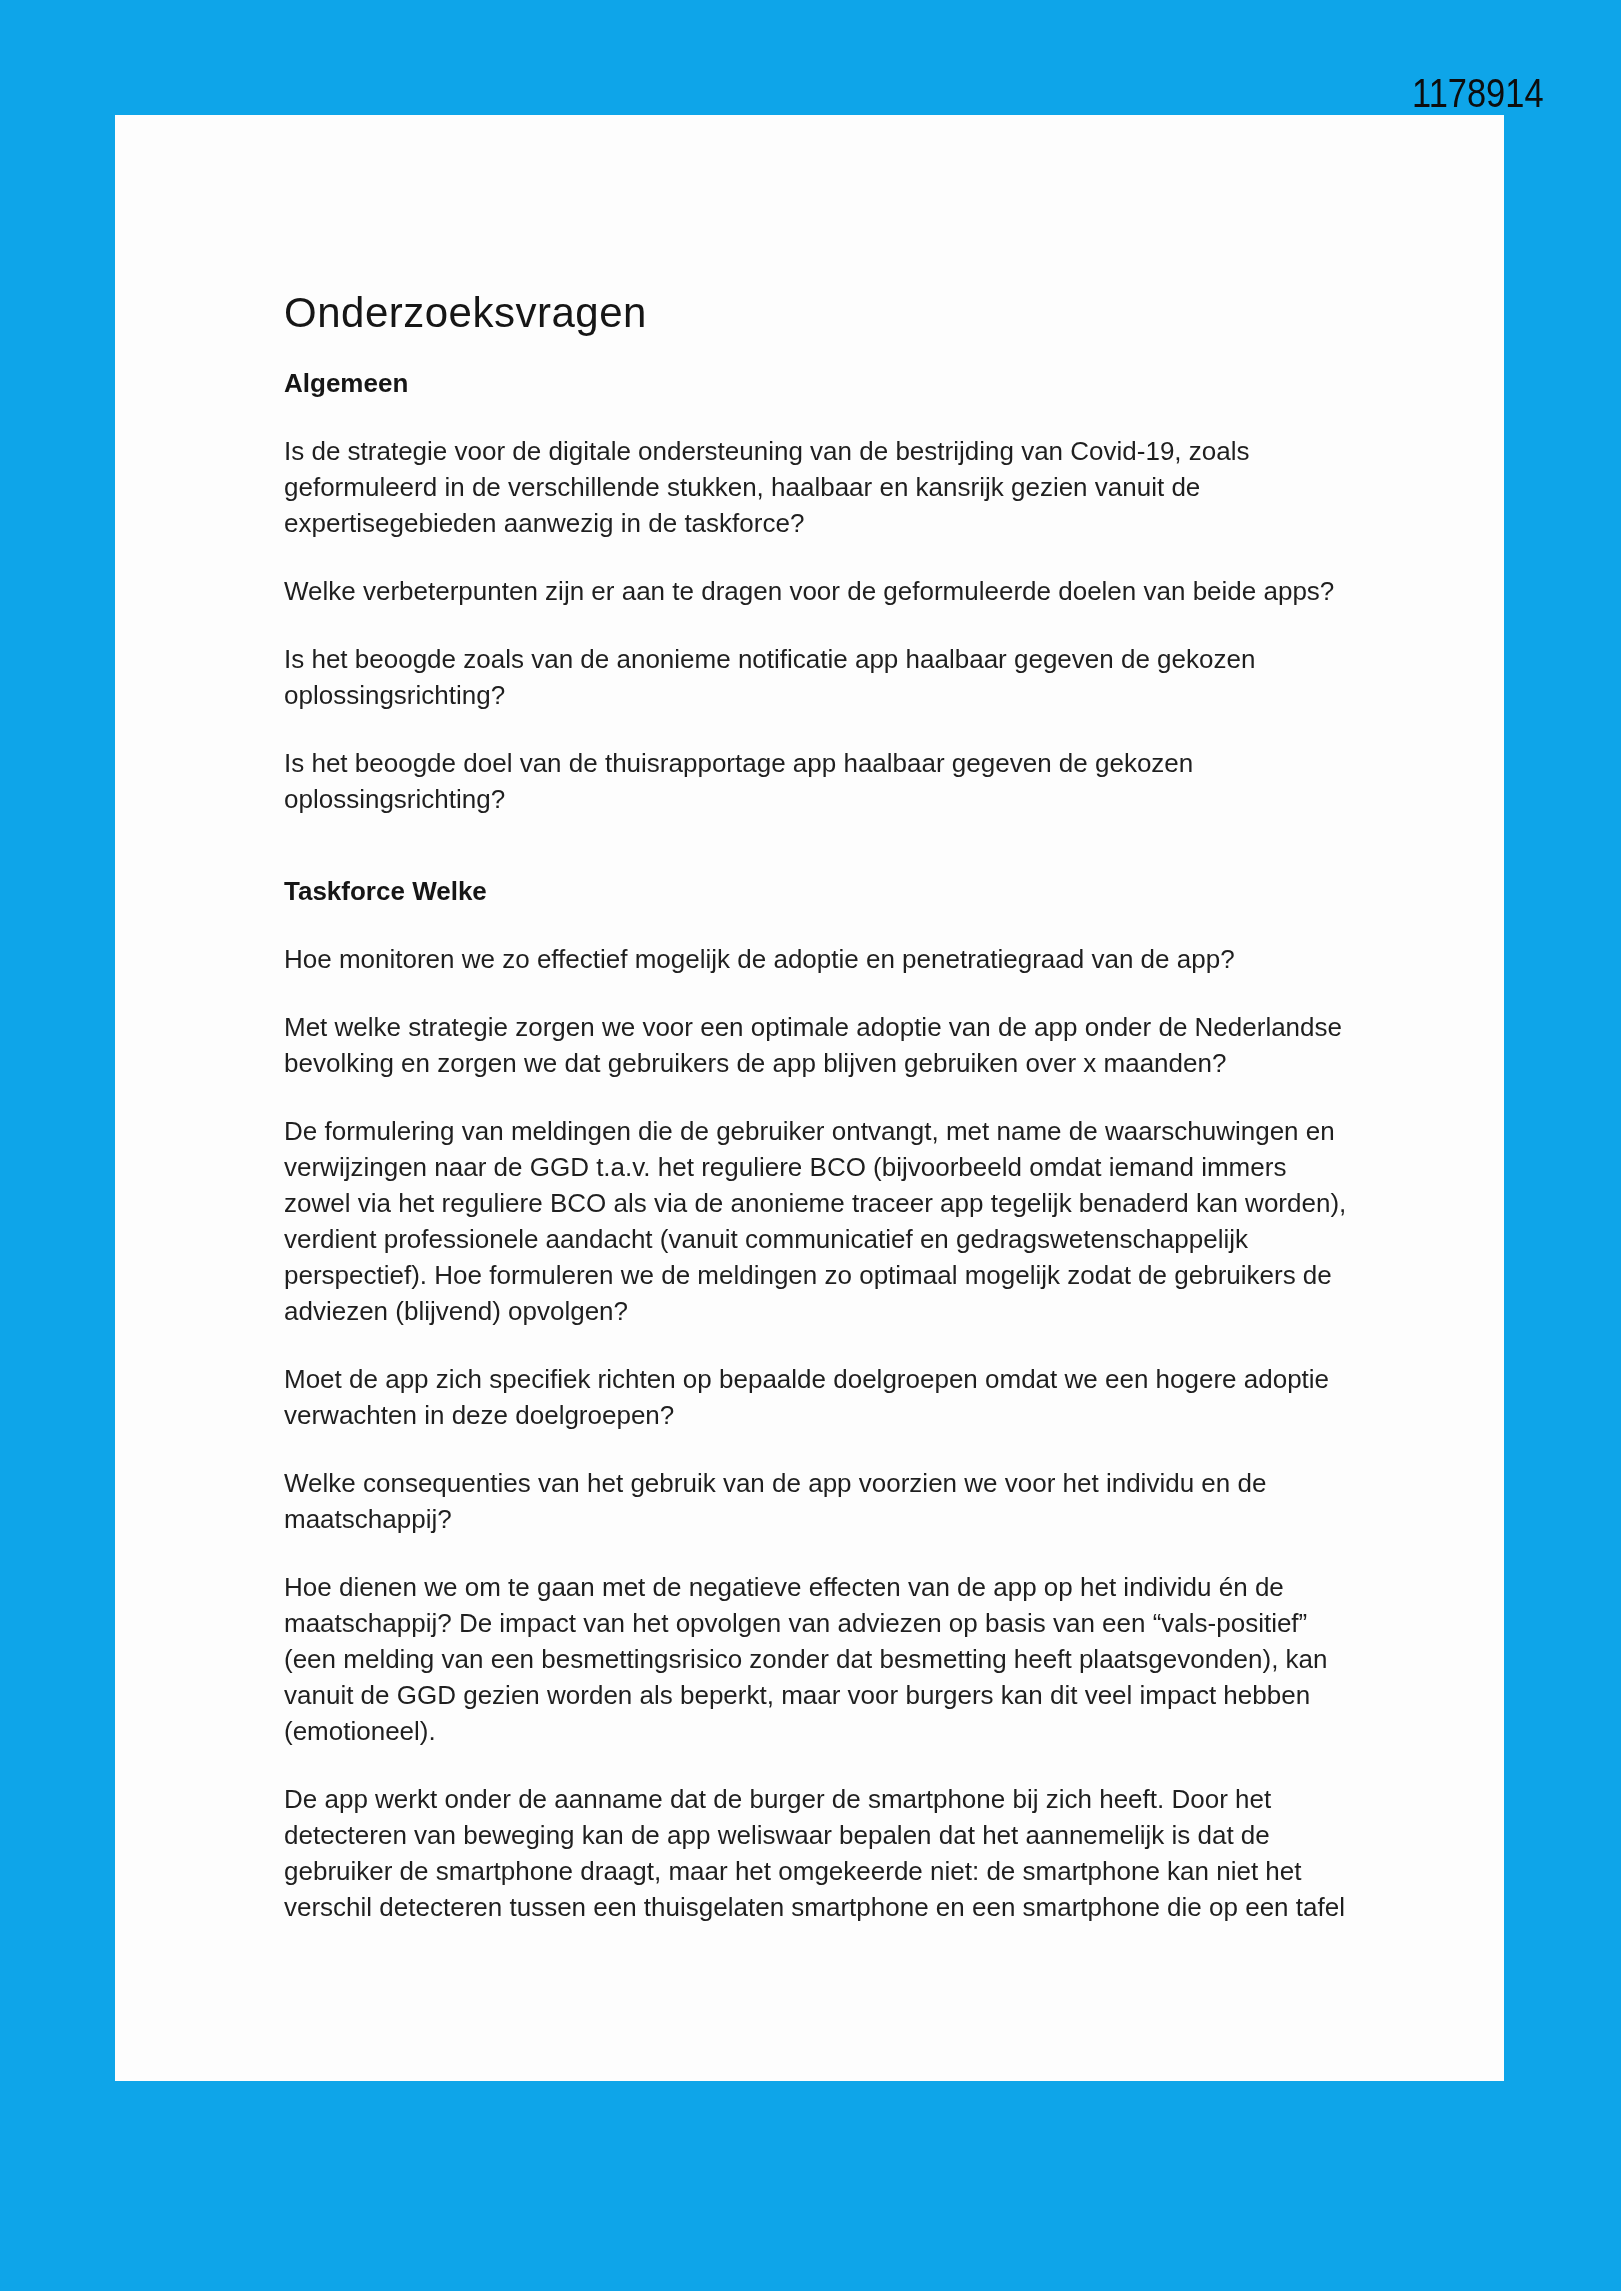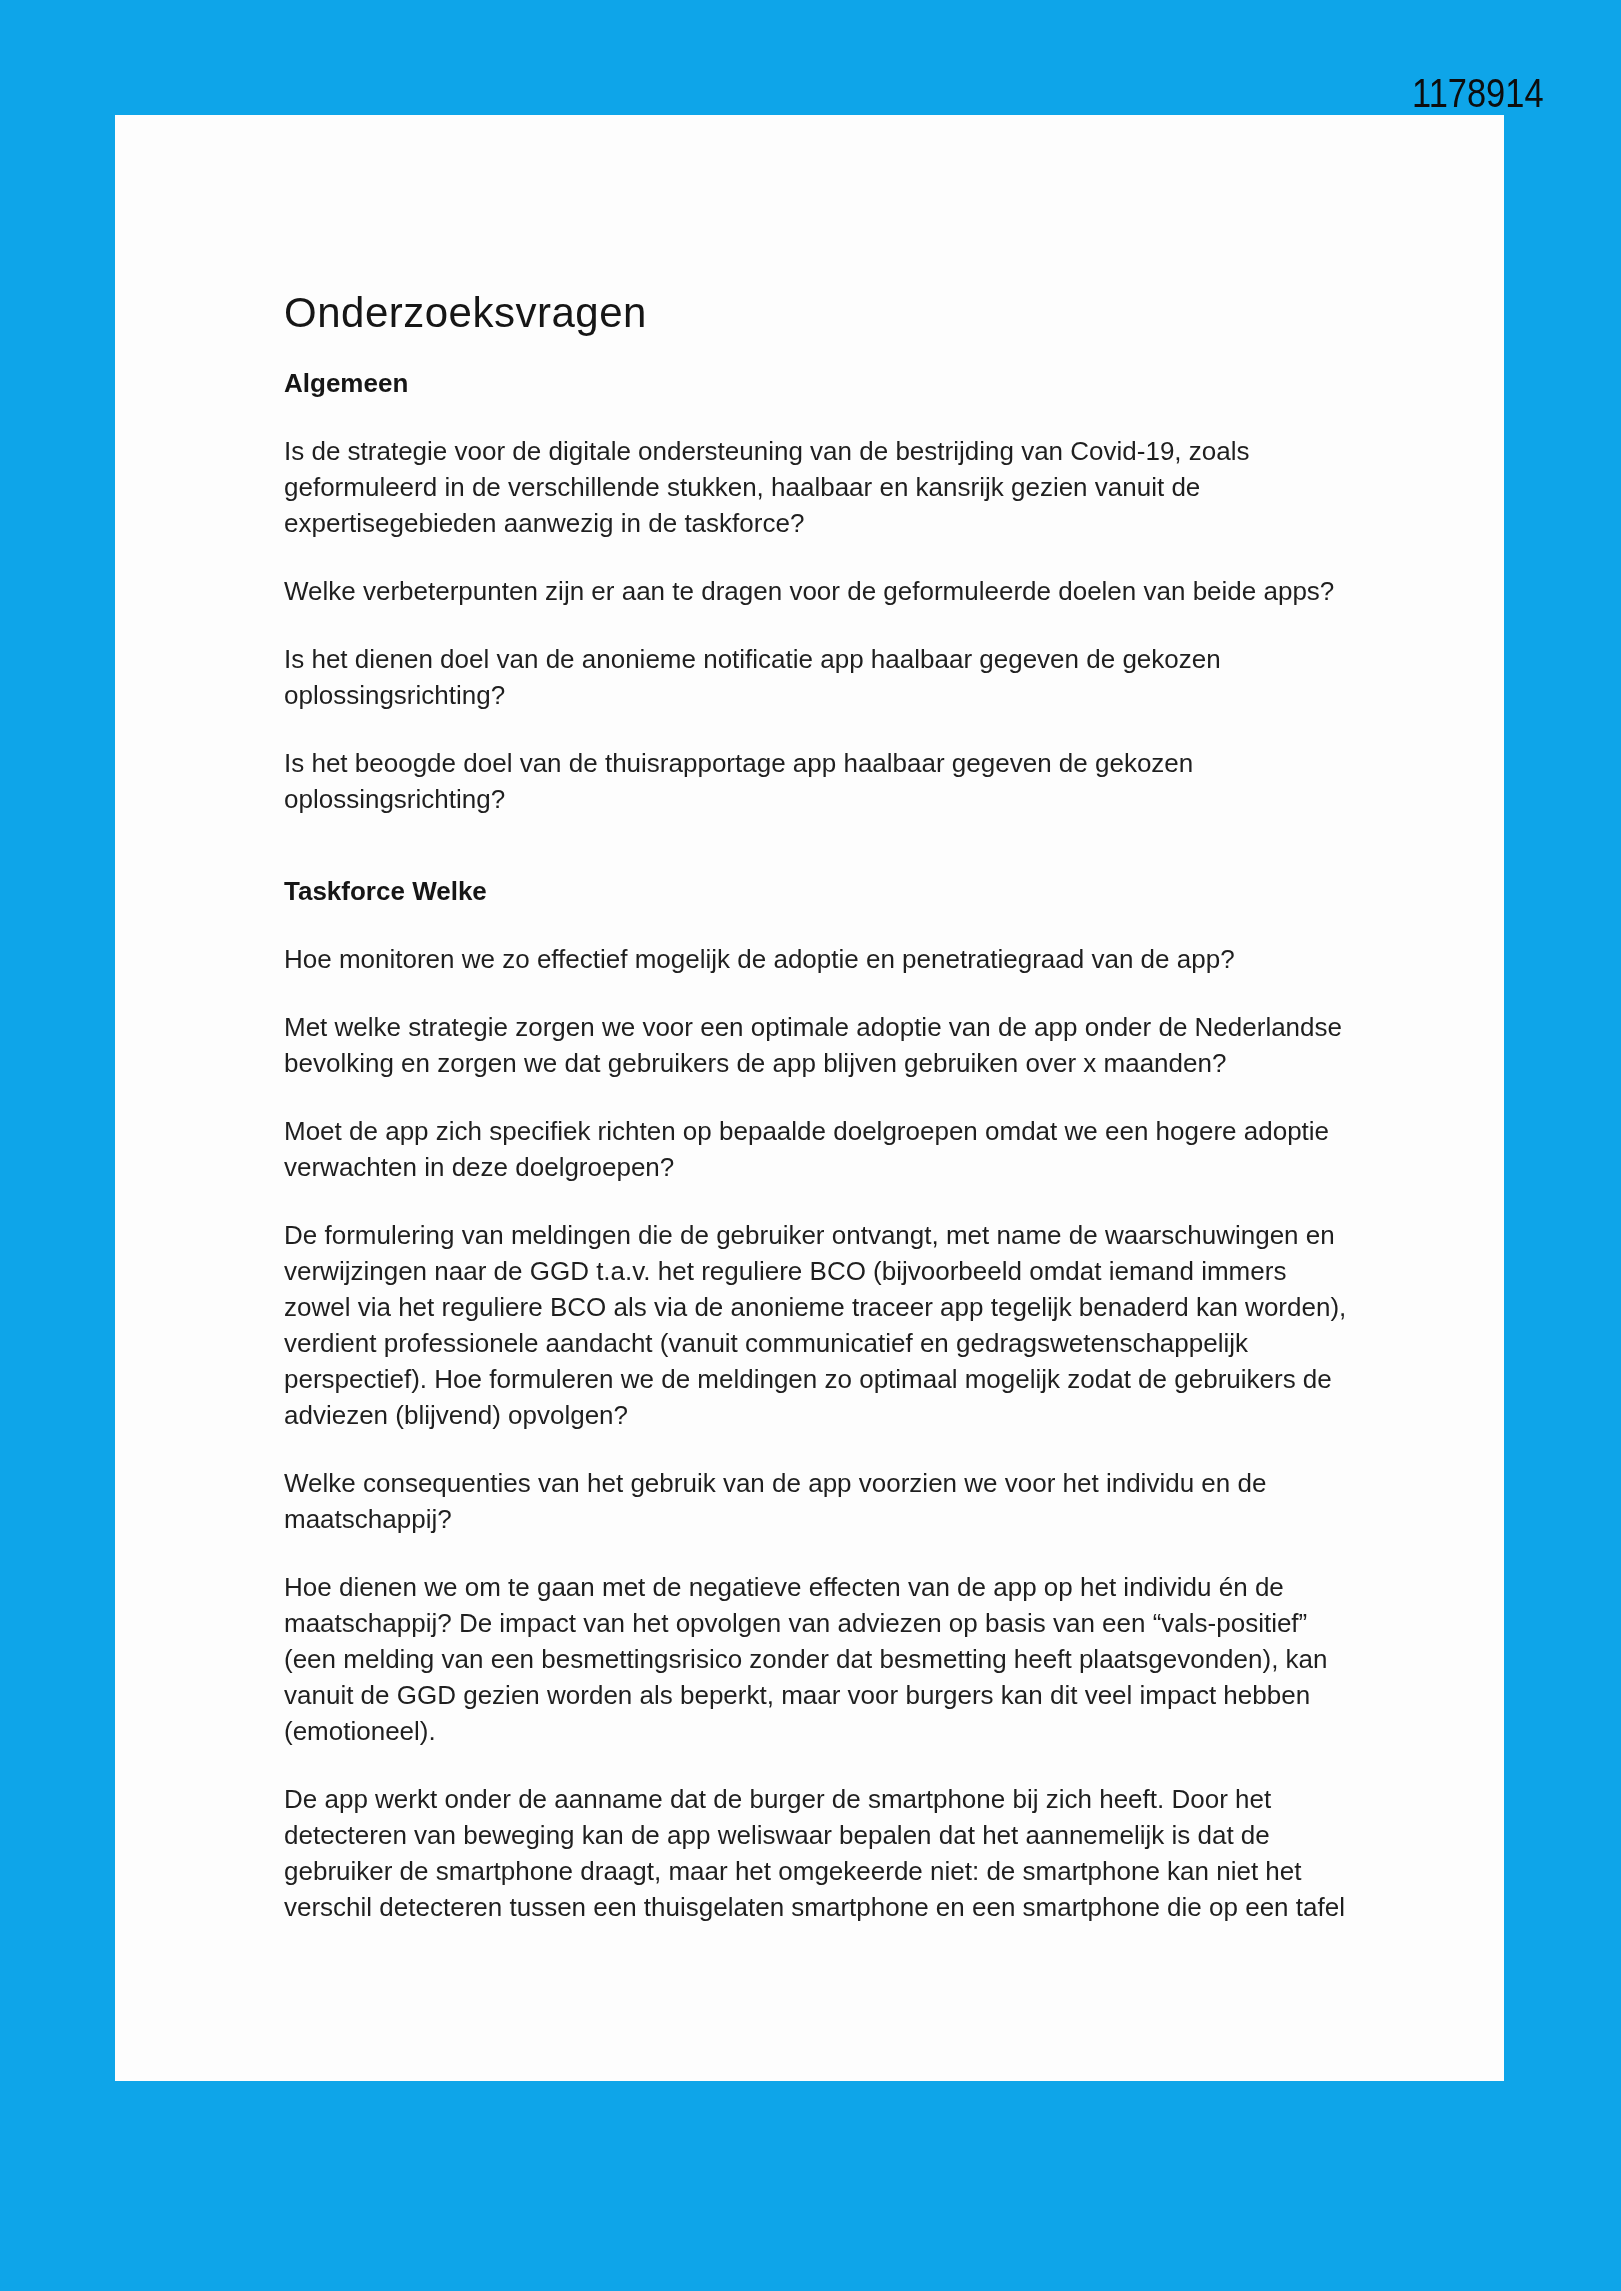--- a/index.html
+++ b/index.html
@@ -82,39 +82,39 @@
   <div class="content">
 
     <h1 class="doc-title">Onderzoeksvragen</h1>
 
     <section class="section">
       <h2 class="section-heading">Algemeen</h2>
       <p class="para">Is de strategie voor de digitale ondersteuning van de bestrijding van Covid-19, zoals
 geformuleerd in de verschillende stukken, haalbaar en kansrijk gezien vanuit de
 expertisegebieden aanwezig in de taskforce?</p>
       <p class="para">Welke verbeterpunten zijn er aan te dragen voor de geformuleerde doelen van beide apps?</p>
-      <p class="para">Is het dienen doel van de anonieme notificatie app haalbaar gegeven de gekozen
+      <p class="para">Is het beoogde zoals van de anonieme notificatie app haalbaar gegeven de gekozen
 oplossingsrichting?</p>
       <p class="para">Is het beoogde doel van de thuisrapportage app haalbaar gegeven de gekozen
 oplossingsrichting?</p>
     </section>
 
     <section class="section second">
       <h2 class="section-heading">Taskforce Welke</h2>
       <p class="para">Hoe monitoren we zo effectief mogelijk de adoptie en penetratiegraad van de app?</p>
       <p class="para">Met welke strategie zorgen we voor een optimale adoptie van de app onder de Nederlandse
 bevolking en zorgen we dat gebruikers de app blijven gebruiken over x maanden?</p>
-      <p class="para">Moet de app zich specifiek richten op bepaalde doelgroepen omdat we een hogere adoptie
-verwachten in deze doelgroepen?</p>
       <p class="para">De formulering van meldingen die de gebruiker ontvangt, met name de waarschuwingen en
 verwijzingen naar de GGD t.a.v. het reguliere BCO (bijvoorbeeld omdat iemand immers
 zowel via het reguliere BCO als via de anonieme traceer app tegelijk benaderd kan worden),
 verdient professionele aandacht (vanuit communicatief en gedragswetenschappelijk
 perspectief). Hoe formuleren we de meldingen zo optimaal mogelijk zodat de gebruikers de
 adviezen (blijvend) opvolgen?</p>
+      <p class="para">Moet de app zich specifiek richten op bepaalde doelgroepen omdat we een hogere adoptie
+verwachten in deze doelgroepen?</p>
       <p class="para">Welke consequenties van het gebruik van de app voorzien we voor het individu en de
 maatschappij?</p>
       <p class="para">Hoe dienen we om te gaan met de negatieve effecten van de app op het individu én de
 maatschappij? De impact van het opvolgen van adviezen op basis van een “vals-positief”
 (een melding van een besmettingsrisico zonder dat besmetting heeft plaatsgevonden), kan
 vanuit de GGD gezien worden als beperkt, maar voor burgers kan dit veel impact hebben
 (emotioneel).</p>
       <p class="para">De app werkt onder de aanname dat de burger de smartphone bij zich heeft. Door het
 detecteren van beweging kan de app weliswaar bepalen dat het aannemelijk is dat de
 gebruiker de smartphone draagt, maar het omgekeerde niet: de smartphone kan niet het

